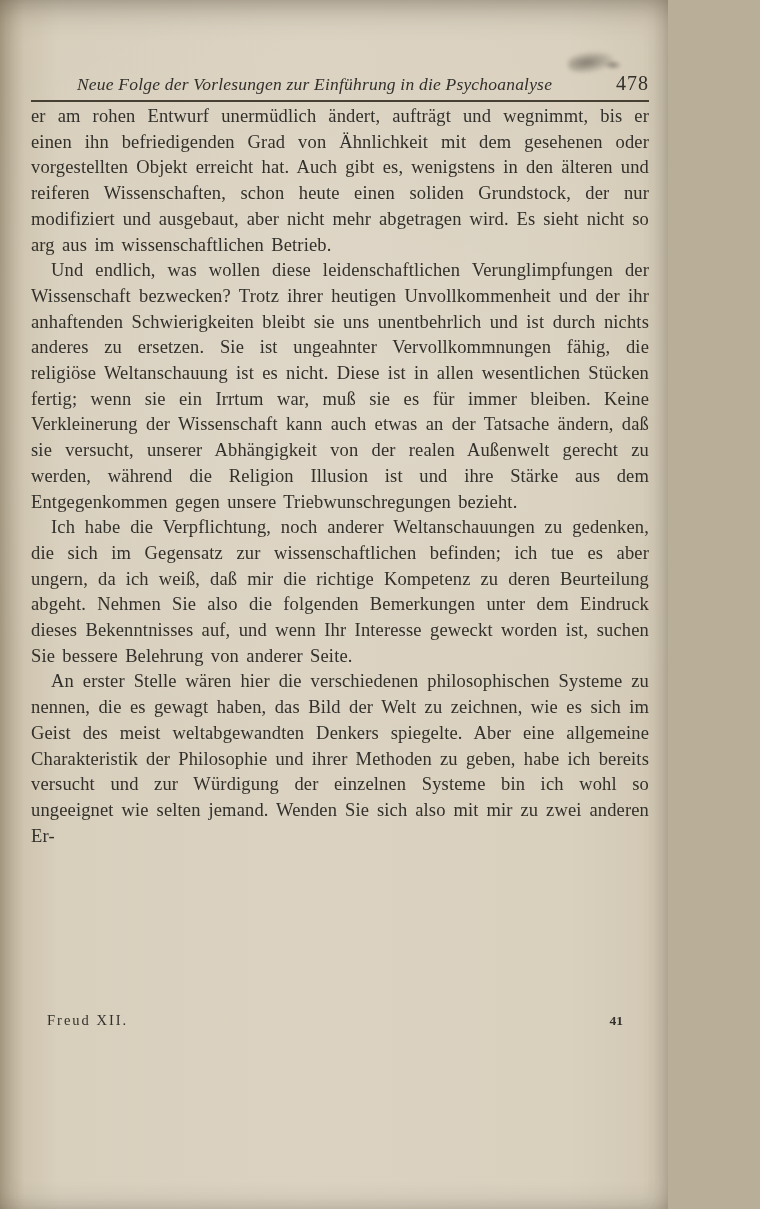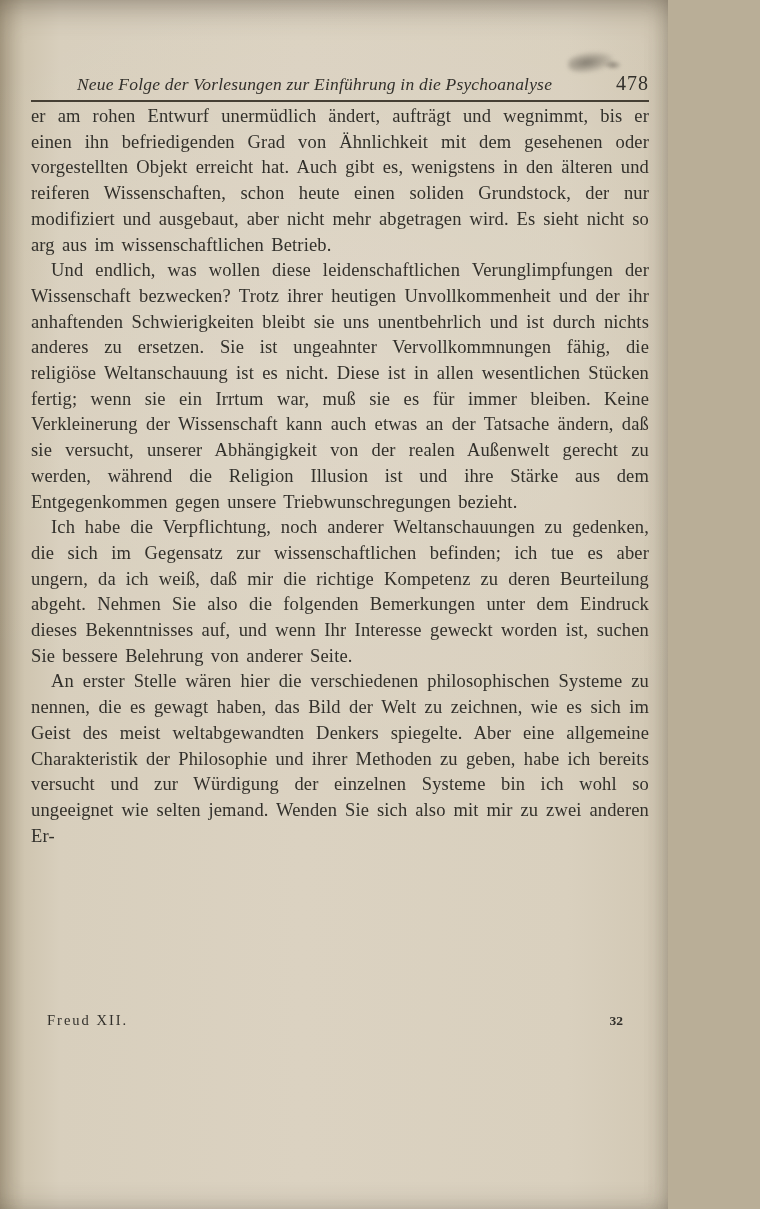--- a/index.html
+++ b/index.html
@@ -119,16 +119,16 @@
         <p class="para">er am rohen Entwurf unermüdlich ändert, aufträgt und wegnimmt, bis er einen ihn befriedigenden Grad von Ähnlichkeit mit dem gesehenen oder vorgestellten Objekt erreicht hat. Auch gibt es, wenigstens in den älteren und reiferen Wissenschaften, schon heute einen soliden Grundstock, der nur modifiziert und ausgebaut, aber nicht mehr abgetragen wird. Es sieht nicht so arg aus im wissenschaftlichen Betrieb.</p>
         <p class="para indent">Und endlich, was wollen diese leidenschaftlichen Verunglimpfungen der Wissenschaft bezwecken? Trotz ihrer heutigen Unvollkommenheit und der ihr anhaftenden Schwierigkeiten bleibt sie uns unentbehrlich und ist durch nichts anderes zu ersetzen. Sie ist ungeahnter Vervollkommnungen fähig, die religiöse Weltanschauung ist es nicht. Diese ist in allen wesentlichen Stücken fertig; wenn sie ein Irrtum war, muß sie es für immer bleiben. Keine Verkleinerung der Wissenschaft kann auch etwas an der Tatsache ändern, daß sie versucht, unserer Abhängigkeit von der realen Außenwelt gerecht zu werden, während die Religion Illusion ist und ihre Stärke aus dem Entgegenkommen gegen unsere Triebwunschregungen bezieht.</p>
         <p class="para indent">Ich habe die Verpflichtung, noch anderer Weltanschauungen zu gedenken, die sich im Gegensatz zur wissenschaftlichen befinden; ich tue es aber ungern, da ich weiß, daß mir die richtige Kompetenz zu deren Beurteilung abgeht. Nehmen Sie also die folgenden Bemerkungen unter dem Eindruck dieses Bekenntnisses auf, und wenn Ihr Interesse geweckt worden ist, suchen Sie bessere Belehrung von anderer Seite.</p>
         <p class="para indent">An erster Stelle wären hier die verschiedenen philosophischen Systeme zu nennen, die es gewagt haben, das Bild der Welt zu zeichnen, wie es sich im Geist des meist weltabgewandten Denkers spiegelte. Aber eine allgemeine Charakteristik der Philosophie und ihrer Methoden zu geben, habe ich bereits versucht und zur Würdigung der einzelnen Systeme bin ich wohl so ungeeignet wie selten jemand. Wenden Sie sich also mit mir zu zwei anderen Er-</p>
       </div>
 
   </div>
 
   <div class="footer">
     <span class="footer-left">Freud XII.</span>
-    <span class="footer-right">32</span>
+    <span class="footer-right">41</span>
   </div>
 
 </div>
 
 </body></html>

